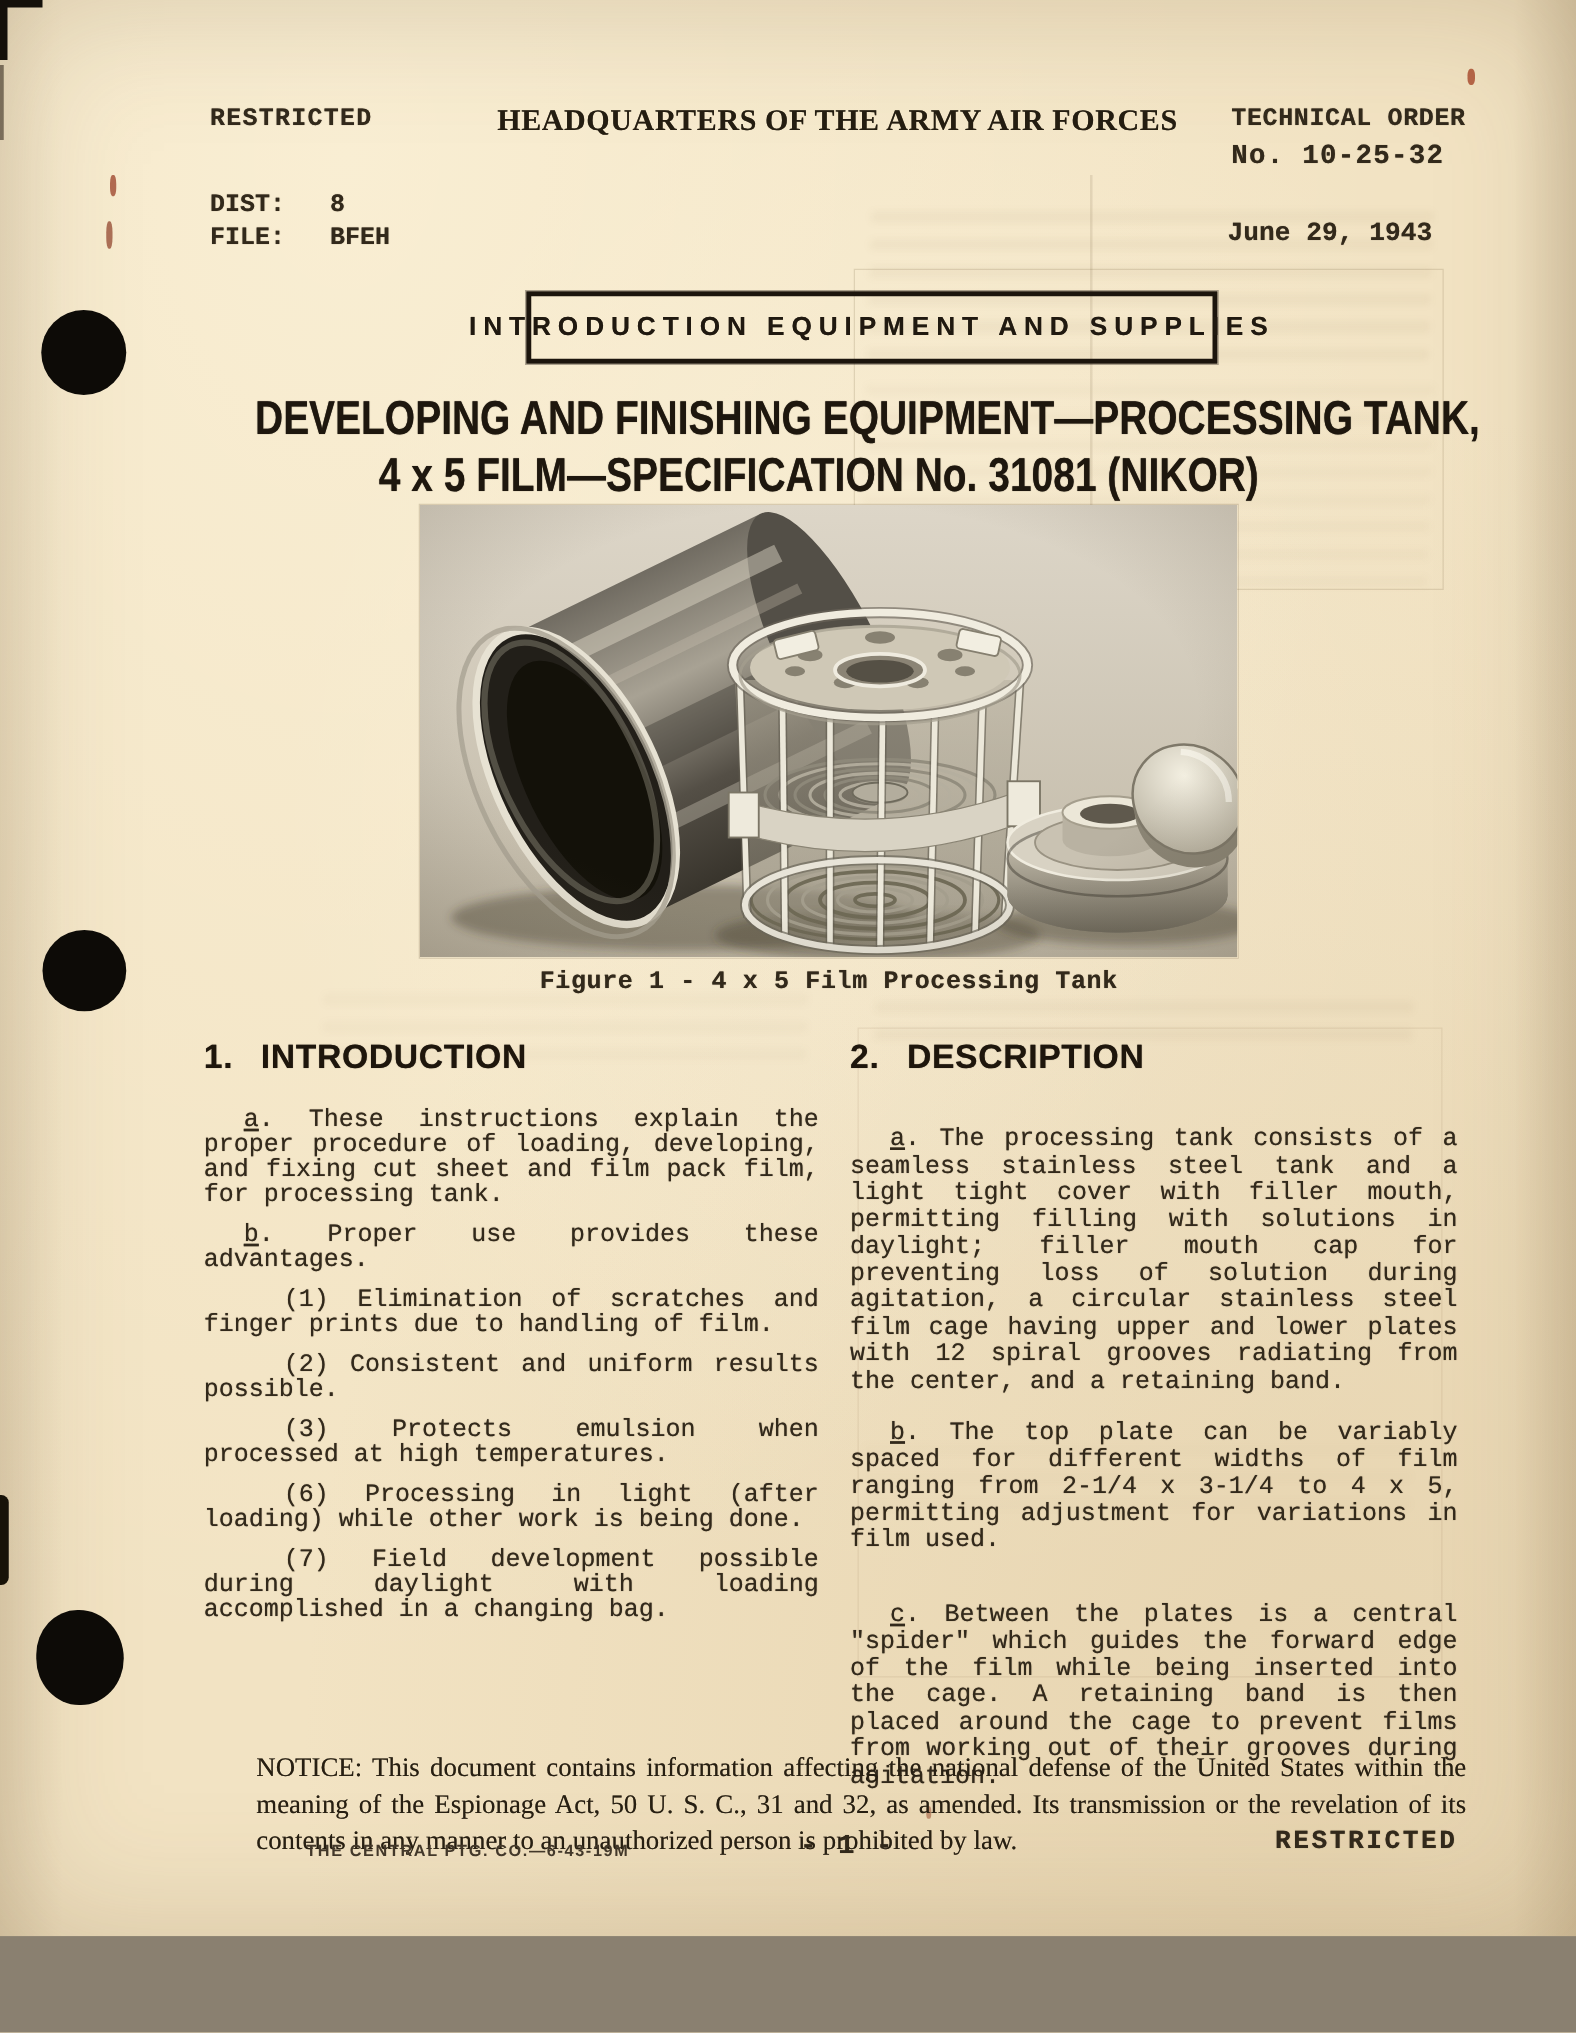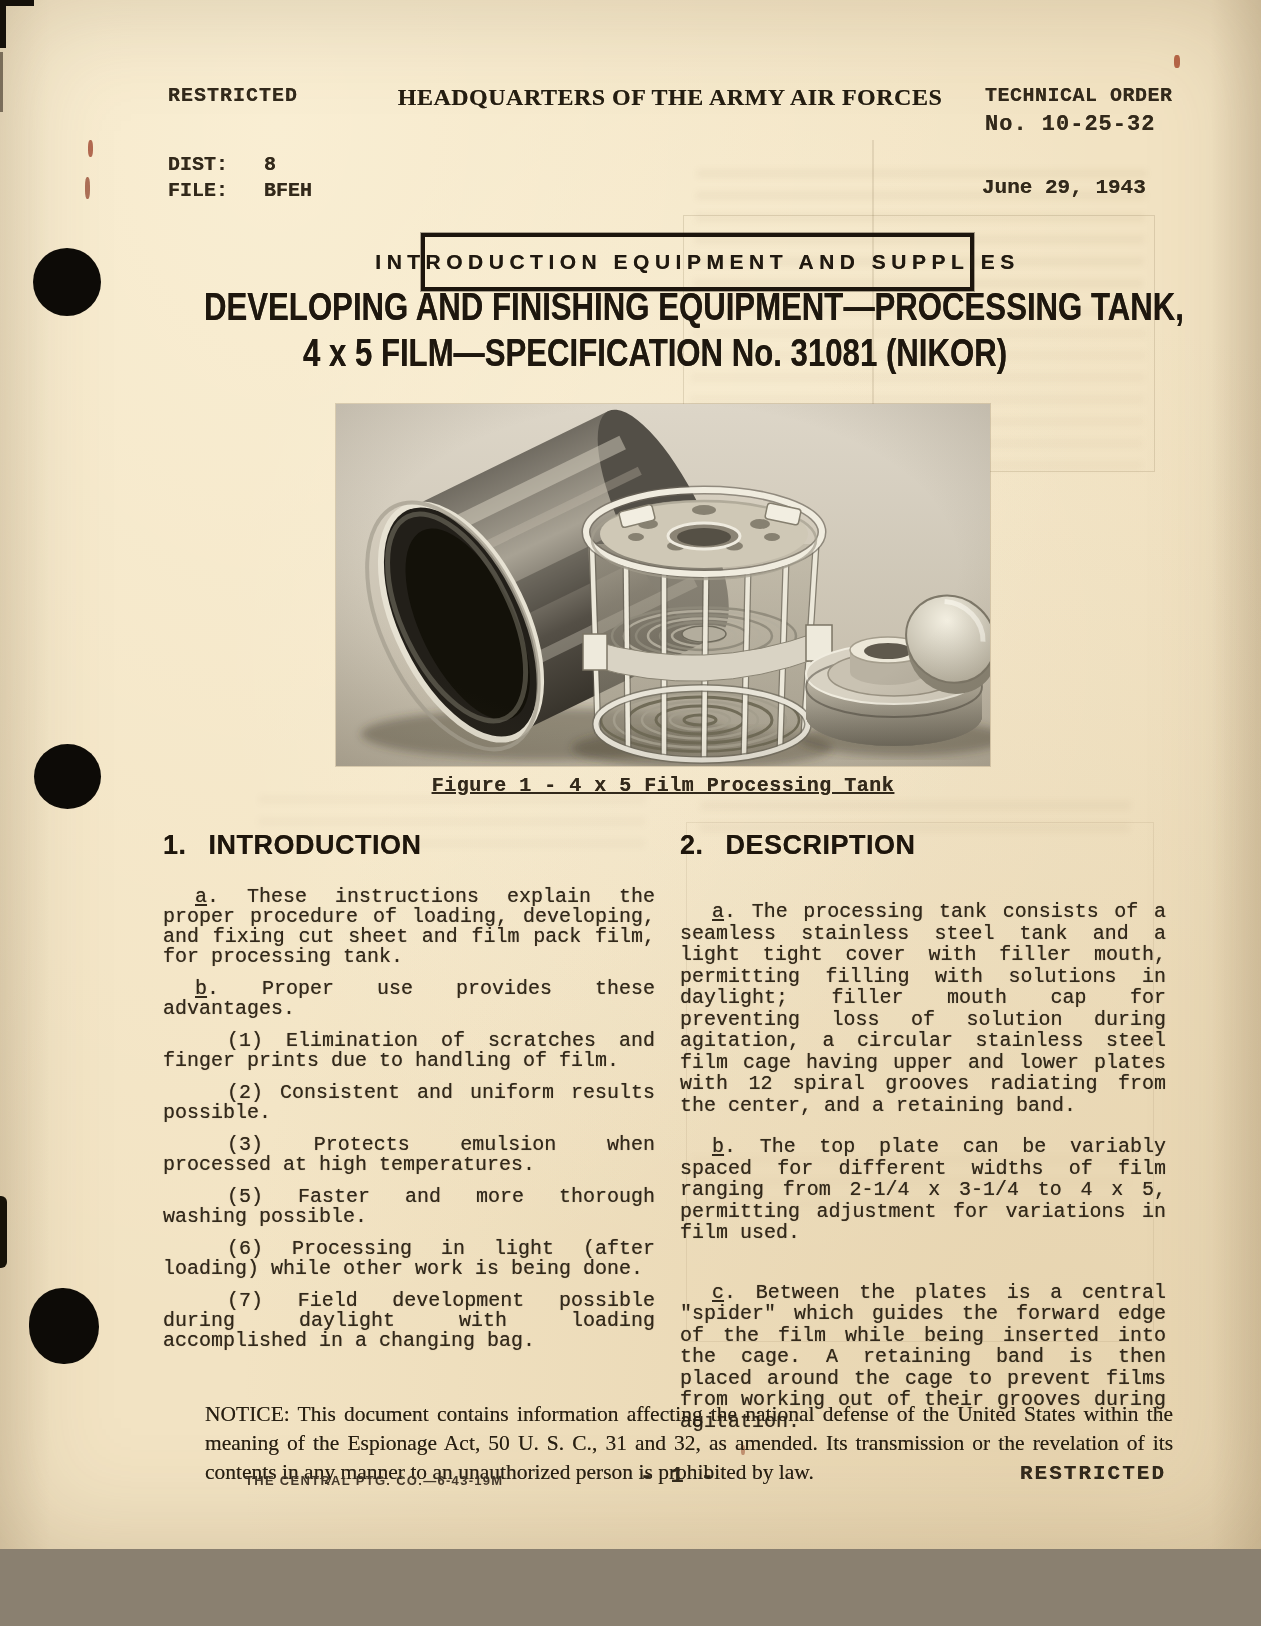--- a/index.html
+++ b/index.html
@@ -40,31 +40,31 @@
     border:4px solid #1c150d;
     display:flex;align-items:center;justify-content:center;
     box-shadow:0 0 0 1px rgba(28,21,13,.35);
   }
   .banner-box span{
     font-family:"Liberation Sans","DejaVu Sans",sans-serif;
     font-size:21px;font-weight:700;letter-spacing:5.5px;color:#201910;
     white-space:nowrap;text-shadow:0 0 .5px rgba(32,25,16,.7);
   }
   
-  .title-wrap{left:105px;top:284px;width:1100px;text-align:center;color:#1e170e;}
+  .title-wrap{left:105px;top:312px;width:1100px;text-align:center;color:#1e170e;}
   .title-wrap .t1,.title-wrap .t2{
     font-family:"Liberation Sans","DejaVu Sans",sans-serif;
     font-weight:800;font-size:38px;line-height:46px;white-space:nowrap;
     transform:scaleX(.82);transform-origin:50% 50%;
     text-shadow:0 0 .7px rgba(25,18,8,.8);
   }
   
   .photo{left:336px;top:404px;width:654px;height:362px;overflow:hidden;
          box-shadow:0 0 0 1px rgba(125,105,75,.25);}
-  .caption{left:336px;top:774px;width:654px;text-align:center;font-size:20px;font-weight:700;letter-spacing:.5px;text-decoration:underline;}
+  .caption{left:336px;top:774px;width:654px;text-align:center;font-size:20px;font-weight:700;letter-spacing:.5px;}
   
   .col{position:absolute;top:822px;}
   .col-left{left:163px;width:492px;}
   .col-right{left:680px;width:486px;}
   .sec-head{display:flex;gap:22px;margin-top:8px;
     font-family:"Liberation Sans","DejaVu Sans",sans-serif;
     font-weight:800;font-size:27px;letter-spacing:.5px;color:#1e160c;
     text-shadow:0 0 .6px rgba(25,18,8,.75);}
   .body-txt{font-family:"Liberation Mono","DejaVu Sans Mono",monospace;
     font-size:20px;color:#32291b;text-align:justify;
@@ -303,21 +303,20 @@
     <div class="sec-head">
       <span>1.</span>
       <span>INTRODUCTION</span>
     </div>
     <div class="body-txt">
       <p class="para p-a"><span class="lbl">a</span><span>. These instructions explain the proper procedure of loading, developing, and fixing cut sheet and film pack film, for processing tank.</span></p>
       <p class="para p-b"><span class="lbl">b</span><span>. Proper use provides these advantages.</span></p>
       <p class="para item">(1) Elimination of scratches and finger prints due to handling of film.</p>
       <p class="para item">(2) Consistent and uniform results possible.</p>
       <p class="para item">(3) Protects emulsion when processed at high temperatures.</p>
-      <p class="para item">(5) Faster and more thorough washing possible.</p>
       <p class="para item">(6) Processing in light (after loading) while other work is being done.</p>
       <p class="para item">(7) Field development possible during daylight with loading accomplished in a changing bag.</p>
     </div>
   </div>
 
   <div class="col col-right">
     <div class="sec-head">
       <span>2.</span>
       <span>DESCRIPTION</span>
     </div>

